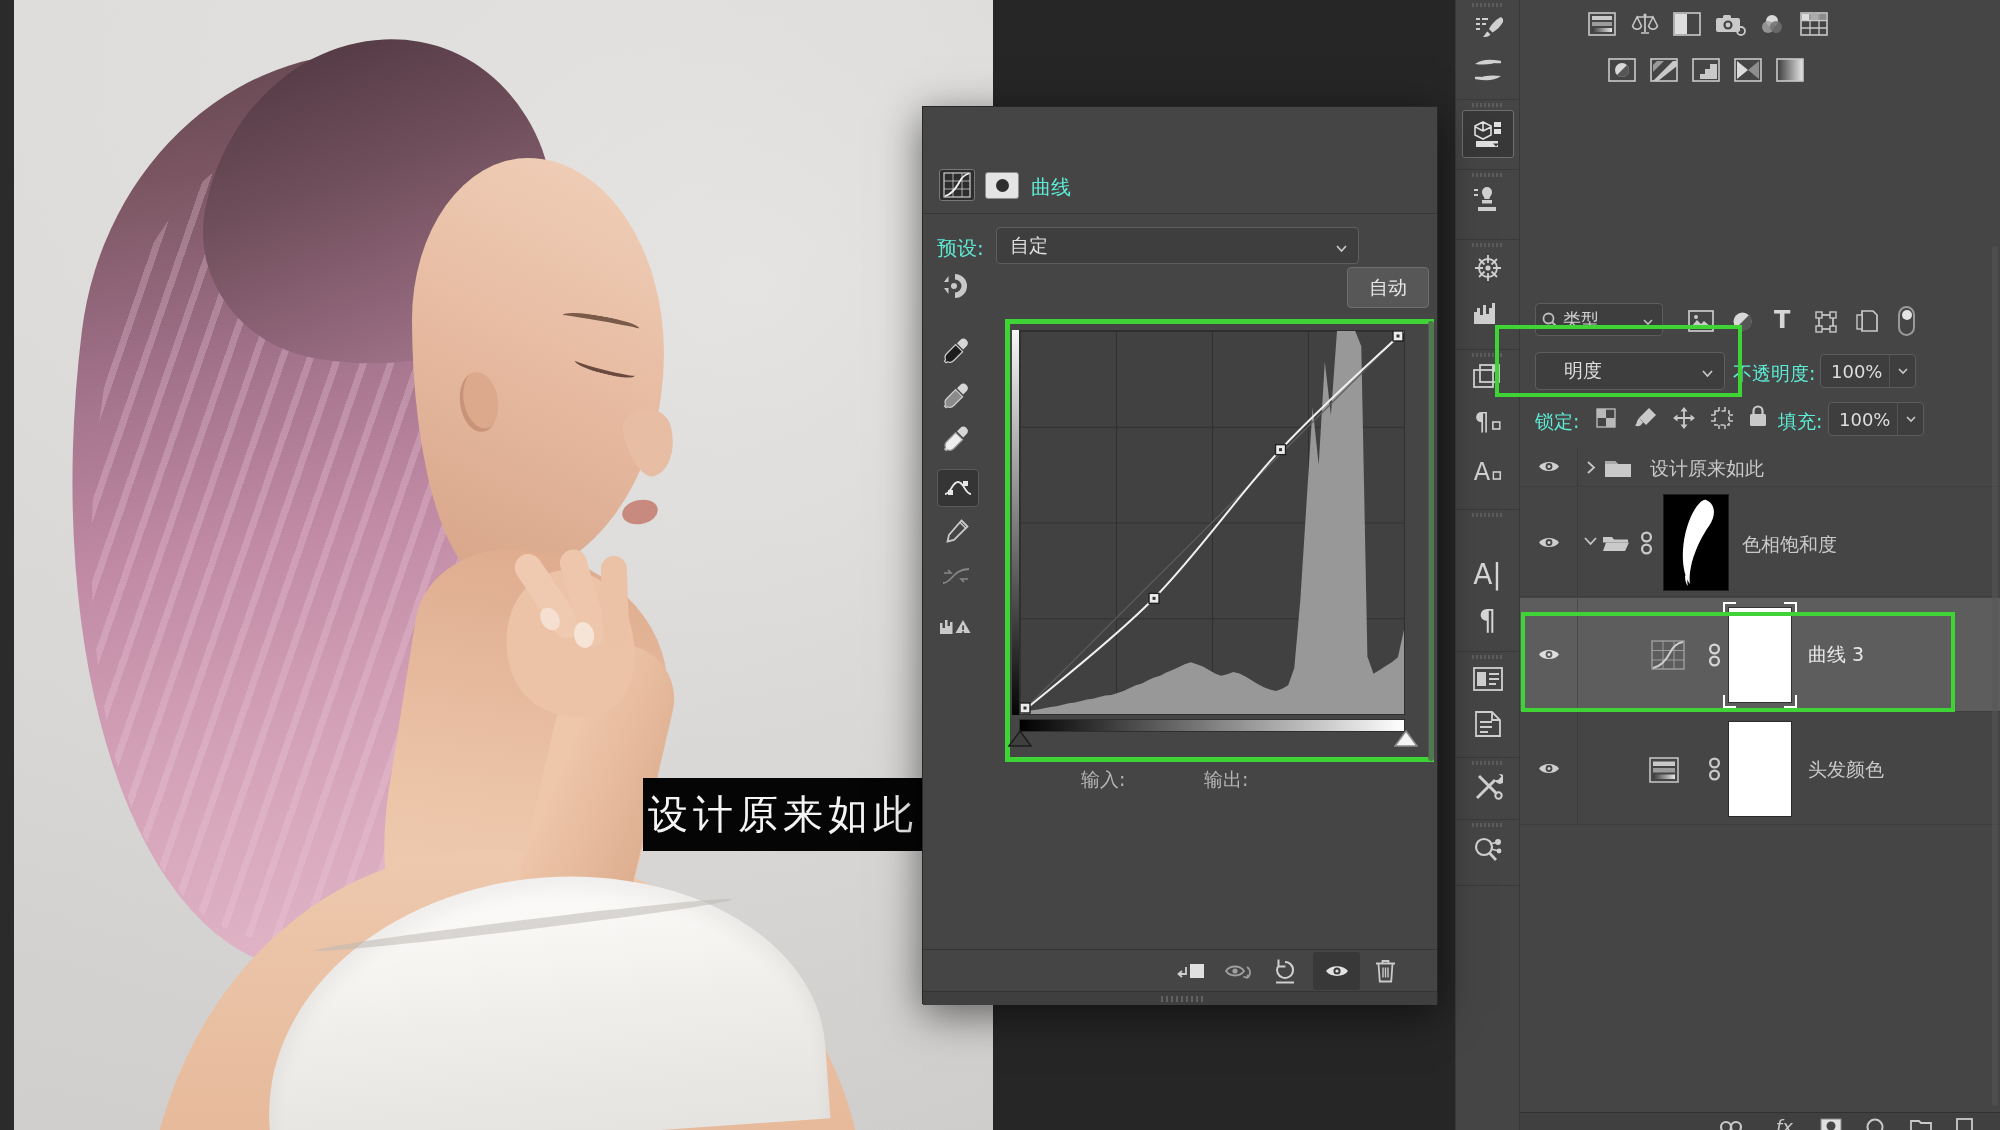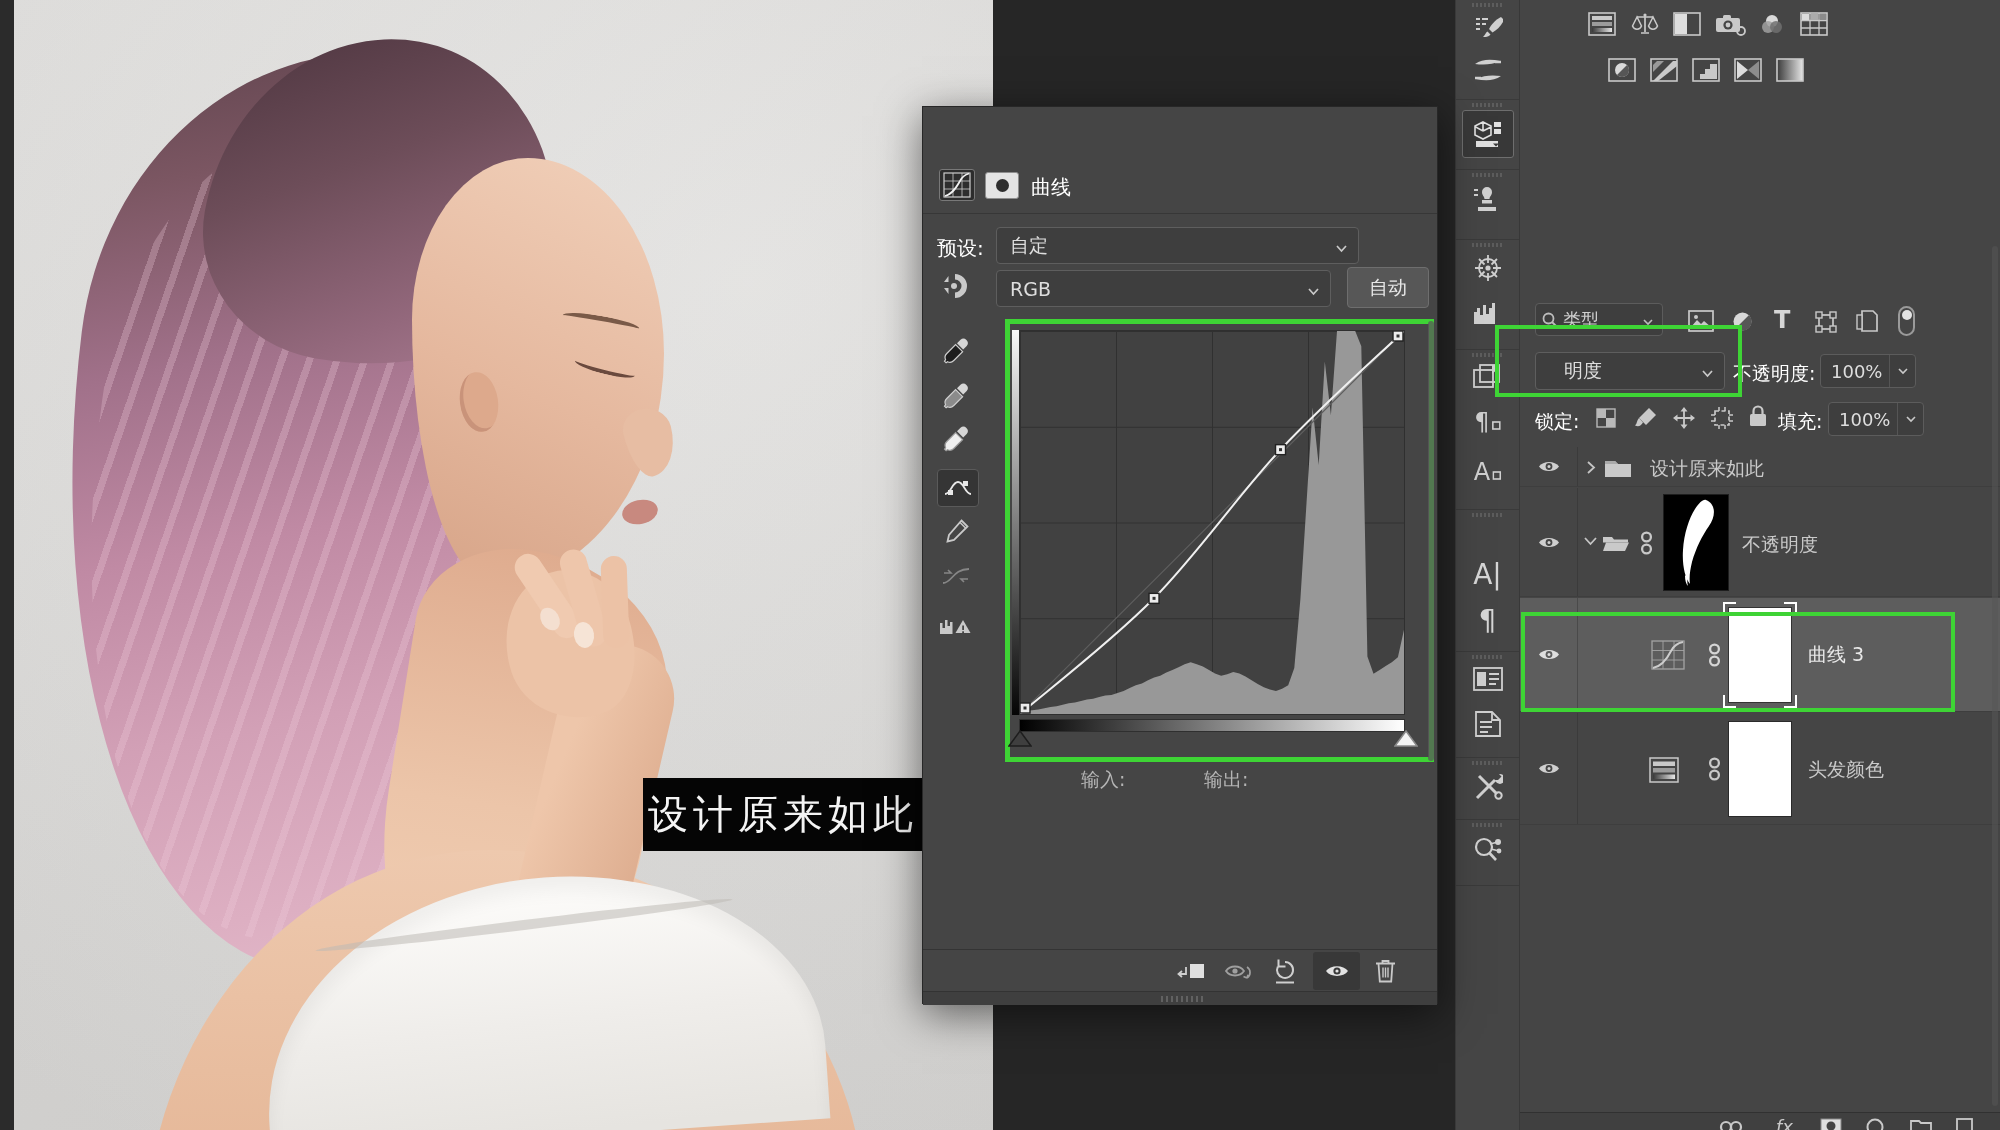--- a/index.html
+++ b/index.html
@@ -27,21 +27,21 @@
   .props { left:922px; top:106px; width:516px; height:898px; background:#454545;
            border:1px solid #272727; box-shadow:0 10px 40px rgba(0,0,0,.55); }
   .props-head { position:absolute; left:0; top:0; width:100%; height:48px;
                 background:#393939; border-bottom:1px solid #2e2e2e; }
   .props-tab { position:absolute; left:8px; top:0; width:72px; height:49px; background:#454545;
                display:flex; align-items:center; justify-content:center;
                font-size:20px; color:#e2e2e2; }
   .sel { background:#3e3e3e; border:1px solid #5e5e5e; border-radius:4px;
          display:flex; align-items:center; font-size:19px; color:#dedede; }
   .sel .chev { margin-left:auto; margin-right:10px; }
-  .plabel { font-size:20px; color:#ffffff; }
+  .plabel { font-size:20px; color:#5eead4; }
   .auto-btn { background:#575757; border:1px solid #6e6e6e; border-radius:4px;
               color:#e6e6e6; font-size:19px; display:flex; align-items:center; justify-content:center; }
   .grid { border:1px solid #2f2f2f; background-color:#414141;
           background-image:linear-gradient(to right,#303030 1px,transparent 1px),
                            linear-gradient(to bottom,#303030 1px,transparent 1px);
           background-size:25% 100%,100% 25%; }
   .greenbox { border:5px solid #3ed435; }
   .greenbox2 { border:4px solid #3ed435; }
   .tool-sel { background:#353535; border:1px solid #5a5a5a; border-radius:4px; }
   .pp-bottom { border-top:1px solid #343434; }
@@ -445,21 +445,21 @@
             <circle cx="6.5" cy="7" r="4.4" fill="none" stroke="#c9c9c9" stroke-width="2.3"></circle>
             <circle cx="6.5" cy="19" r="4.4" fill="none" stroke="#c9c9c9" stroke-width="2.3"></circle>
           </svg>
         </span>
       <div class="thumb" style="left:143px;top:6px;width:66px;height:97px;background:#000">
         <svg width="64" height="95" viewBox="0 0 64 95">
             <path d="M42 5c10 4 10 16 3 26-7 10-13 22-17 36-2 8-3 16-2 22-5-6-8-19-7-34 1-16 6-32 12-41 4-6 8-10 11-9Z" fill="#ffffff"></path>
             <path d="M24 78c-1 6-1 10 0 13-2-2-3-6-3-10Z" fill="#fff"></path>
           </svg>
       </div>
-      <span class="ltxt" style="left:222px;top:44px">不透明度</span>
+      <span class="ltxt" style="left:222px;top:44px">色相饱和度</span>
     </div>
 
     <div class="lrow selected" style="top:598px;height:114px">
       <div class="eyec" style="border-right-color:#4a4a4a">
           <svg width="22" height="15">
             <path d="M1 7.5C5 1.5 17 1.5 21 7.5 17 13.5 5 13.5 1 7.5Z" fill="#dedede"></path>
             <circle cx="11" cy="7.5" r="3.4" fill="#5d5d5d"></circle>
             <circle cx="11" cy="7.5" r="1.5" fill="#dedede"></circle>
           </svg>
         </div>
@@ -568,26 +568,20 @@
           </svg></span>
     </div>
 
     <span class="abs ico" style="left:16px;top:164px">
         <svg width="32" height="30" viewBox="0 0 32 30">
           <path d="M5 11l4.5-6v6ZM5 17l4.5 6v-6Z" fill="#c9c9c9"></path>
           <path d="M16 3a11.5 11.5 0 0 1 0 24v-5.5a6 6 0 0 0 0-13Z" fill="#c9c9c9"></path>
           <circle cx="15" cy="15" r="3" fill="#c9c9c9"></circle>
         </svg>
       </span>
-    <div class="abs sel" style="left:73px;top:163px;width:335px;height:37px">
-      <span style="margin-left:13px">RGB</span>
-      <span class="chev"><svg width="13" height="9">
-            <path d="M2 2l4.5 5L11 2" stroke="#c9c9c9" stroke-width="1.7" fill="none"></path>
-          </svg></span>
-    </div>
     <div class="abs auto-btn" style="left:424px;top:160px;width:82px;height:41px">
         <span>自动</span>
       </div>
 
     <span class="abs ico" style="left:20px;top:230px">
         <svg width="28" height="28" viewBox="0 0 28 28">
           <path d="M17.5 2.8a4.4 4.4 0 0 1 6.2 6.2l-3.5 3.5-6.2-6.2Z" fill="#d6d6d6"></path>
           <path d="M12.6 7.7l7 7-8.8 8.8c-1.7 1.7-4.4 2.1-6.2 1.2l-1.5 1.1-1.6-1.6 1.1-1.5c-.9-1.8-.5-4.5 1.2-6.2Z" fill="#1d1d1d" stroke="#cfcfcf" stroke-width="1.2"></path>
         </svg>
       </span>

